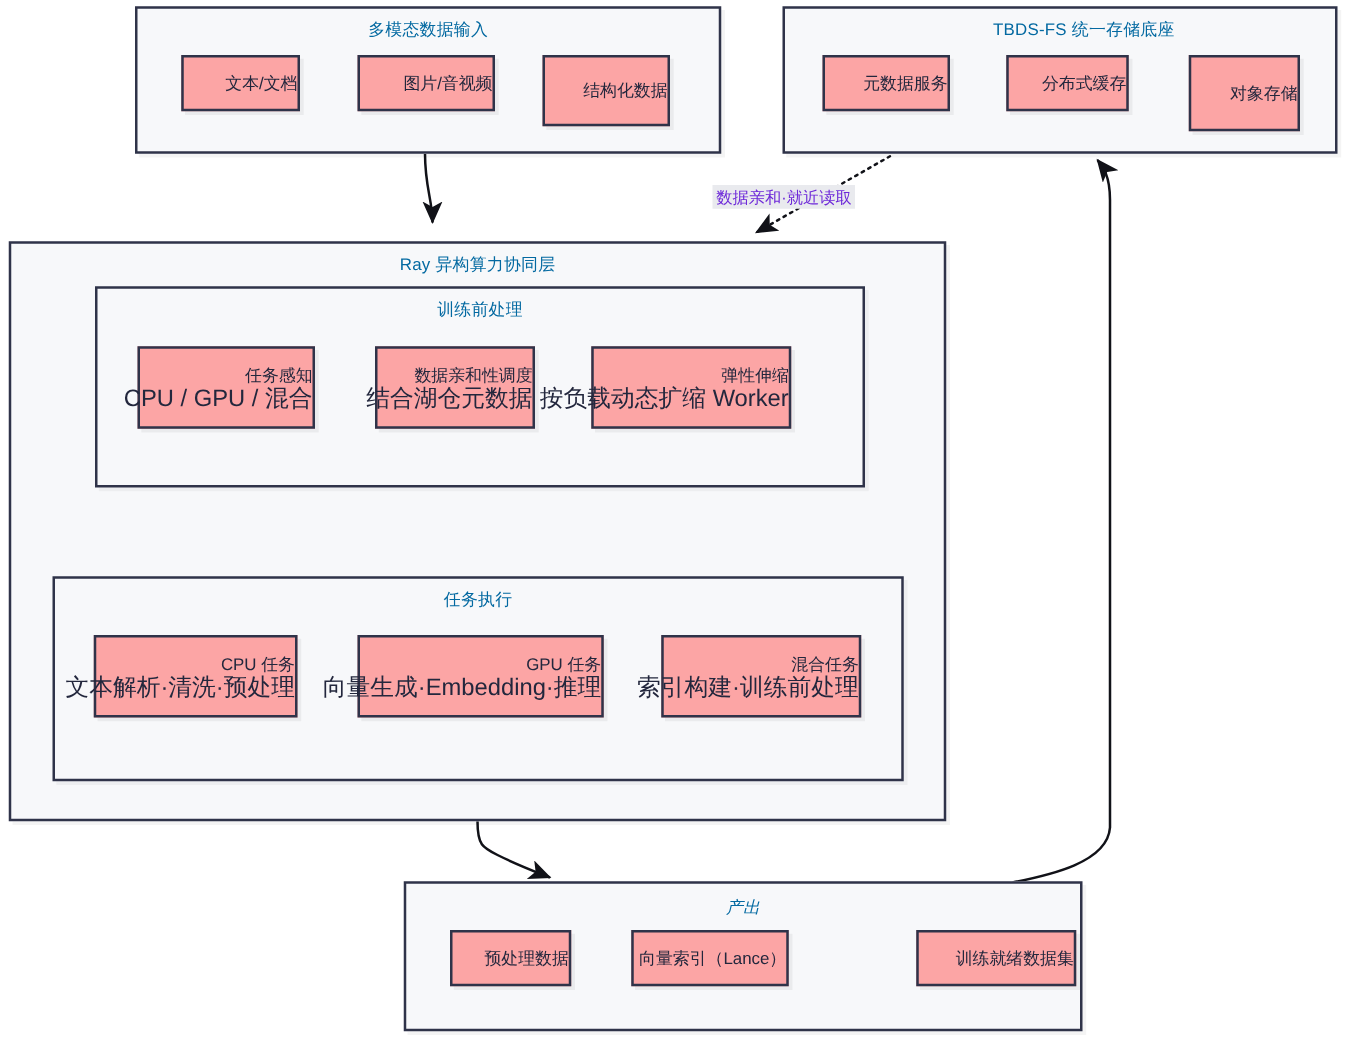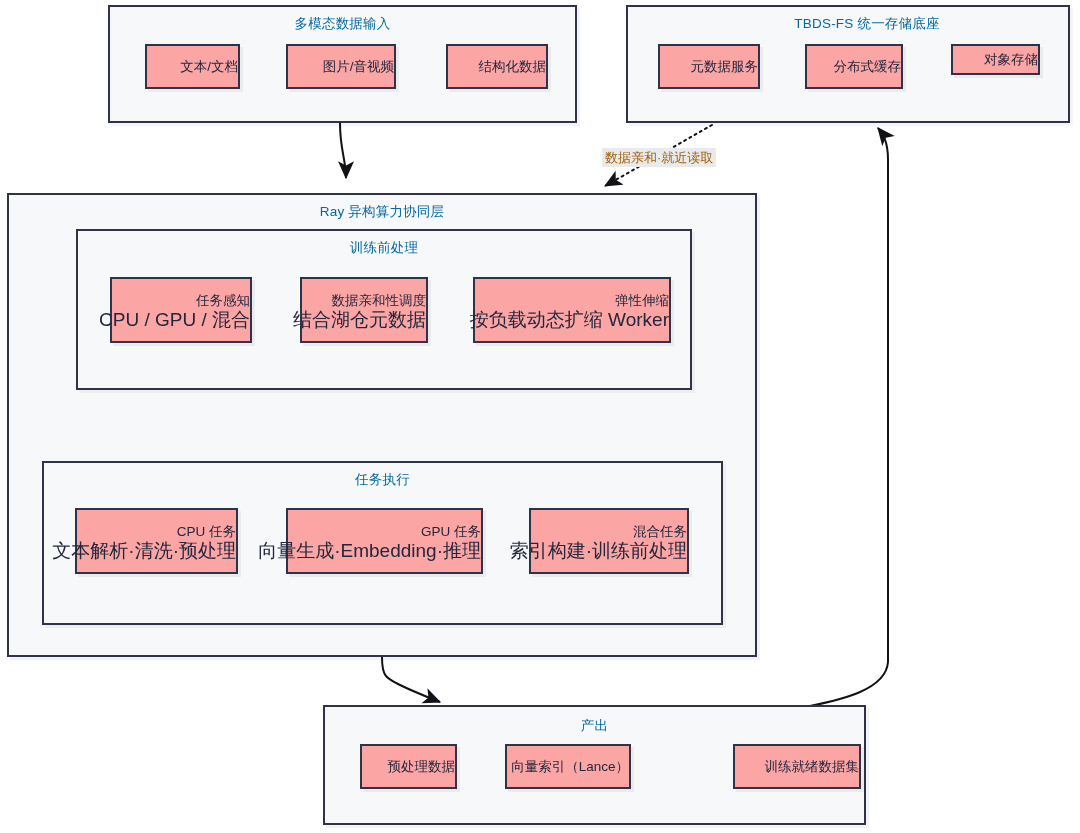--- a/index.html
+++ b/index.html
@@ -75,25 +75,24 @@
     fill:none;
     stroke:#111218;
     stroke-width:2;
     stroke-dasharray:2 4;
     stroke-linecap:round;
   }
   .edge-label{
     position:absolute;
     font-size:13px;
     line-height:17px;
-    color:#a16207;
+    color:#6d28d9;
     background:#e9eaee;
     padding:1px 3px;
     white-space:nowrap;
-    margin-left:32px;
   }
 </style>
 </head>
 <body>
 
 <div id="canvas">
 
   <svg id="edges" viewBox="0 0 1080 833">
     <defs>
       <marker id="arw" markerWidth="11" markerHeight="11" refX="8.4" refY="4" orient="auto" markerUnits="strokeWidth">
@@ -119,53 +118,53 @@
 
   <div class="group" style="left:108px; top:5px; width:469px; height:118px;">
     <div class="group-title" style="top:9px;">多模态数据输入</div>
   </div>
   <div class="node" style="left:145px; top:44px; width:95px; height:45px;">
     <span class="l1">文本/文档</span>
   </div>
   <div class="node" style="left:286px; top:44px; width:110px; height:45px;">
     <span class="l1">图片/音视频</span>
   </div>
-  <div class="node" style="left:446px; top:44px; width:102px; height:45px;">
+  <div class="node" style="left:434px; top:44px; width:102px; height:57px;">
     <span class="l1">结构化数据</span>
   </div>
 
   <div class="group" style="left:626px; top:5px; width:444px; height:118px;">
     <div class="group-title" style="top:9px;padding-left:38px;">TBDS-FS 统一存储底座</div>
   </div>
   <div class="node" style="left:658px; top:44px; width:102px; height:45px;">
     <span class="l1">元数据服务</span>
   </div>
   <div class="node" style="left:805px; top:44px; width:98px; height:45px;">
     <span class="l1">分布式缓存</span>
   </div>
-  <div class="node" style="left:951px; top:44px; width:89px; height:31px;">
+  <div class="node" style="left:951px; top:44px; width:89px; height:61px;">
     <span class="l1">对象存储</span>
   </div>
 
   <div class="group" style="left:7px; top:193px; width:750px; height:464px;">
     <div class="group-title" style="top:9px;text-align:center;">Ray 异构算力协同层</div>
   </div>
 
   <div class="group" style="left:76px; top:229px; width:616px; height:161px; box-shadow:3px 3px 0 rgba(0,0,0,.04);">
     <div class="group-title" style="top:9px;">训练前处理</div>
   </div>
   <div class="node" style="left:110px; top:277px; width:142px; height:66px;padding-left:36px;">
     <span class="l1">任务感知</span>
     <span class="l2">CPU / GPU / 混合</span>
   </div>
   <div class="node" style="left:300px; top:277px; width:128px; height:66px;">
     <span class="l1">数据亲和性调度</span>
     <span class="l2">结合湖仓元数据</span>
   </div>
-  <div class="node" style="left:473px; top:277px; width:198px; height:66px;">
+  <div class="node" style="left:473px; top:277px; width:160px; height:66px;">
     <span class="l1">弹性伸缩</span>
     <span class="l2">按负载动态扩缩 Worker</span>
   </div>
 
   <div class="group" style="left:42px; top:461px; width:681px; height:164px; box-shadow:3px 3px 0 rgba(0,0,0,.04);">
     <div class="group-title" style="top:9px;">任务执行</div>
   </div>
   <div class="node" style="left:75px; top:508px; width:163px; height:66px;">
     <span class="l1">CPU 任务</span>
     <span class="l2">文本解析·清洗·预处理</span>
@@ -173,21 +172,21 @@
   <div class="node" style="left:286px; top:508px; width:197px; height:66px;">
     <span class="l1">GPU 任务</span>
     <span class="l2">向量生成·Embedding·推理</span>
   </div>
   <div class="node" style="left:529px; top:508px; width:160px; height:66px;">
     <span class="l1">混合任务</span>
     <span class="l2">索引构建·训练前处理</span>
   </div>
 
   <div class="group" style="left:323px; top:705px; width:543px; height:120px;">
-    <div class="group-title" style="top:11px;">产出</div>
+    <div class="group-title" style="top:11px;font-style:italic;">产出</div>
   </div>
   <div class="node" style="left:360px; top:744px; width:97px; height:45px;">
     <span class="l1">预处理数据</span>
   </div>
   <div class="node" style="left:505px; top:744px; width:126px; height:45px;">
     <span class="l1">向量索引（Lance）</span>
   </div>
   <div class="node" style="left:705px; top:744px; width:128px; height:45px;margin-left:28px;">
     <span class="l1">训练就绪数据集</span>
   </div>

